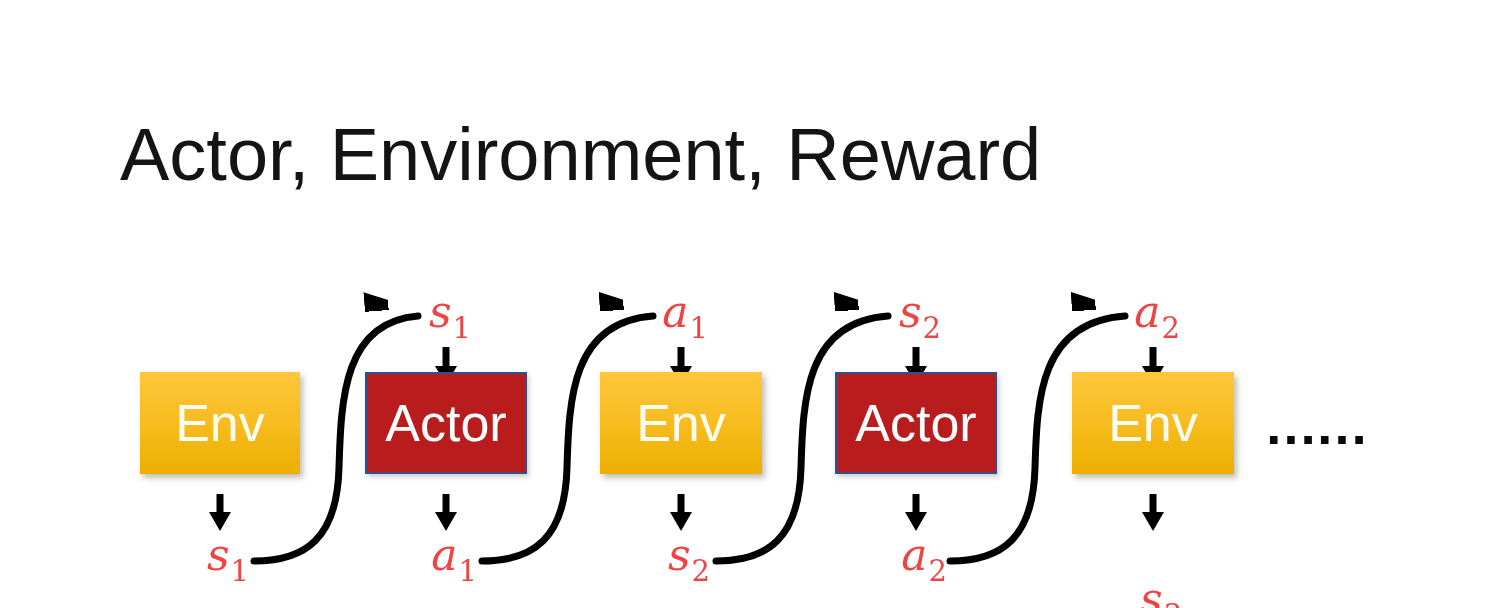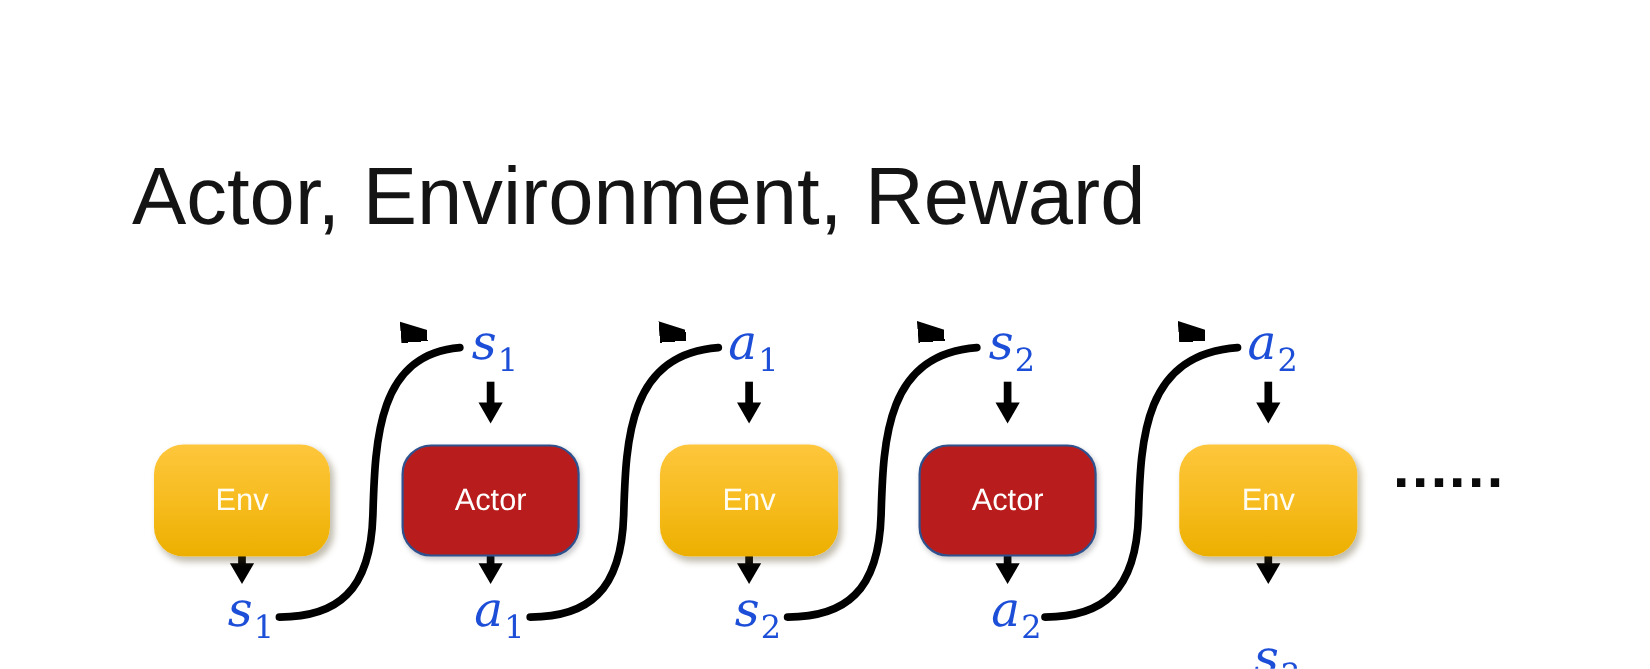--- a/index.html
+++ b/index.html
@@ -16,50 +16,48 @@
   }
   .slide-title {
     position: absolute;
     left: 120px; top: 118px;
     font-size: 74px;
     font-weight: 400;
     letter-spacing: 0px;
     color: #141414;
     line-height: 1.0;
     white-space: nowrap;
-    margin-top: 24px;
   }
   .box {
     position: absolute;
-    top: 404px;
+    top: 372px;
     height: 102px;
     display: flex;
     align-items: center;
     justify-content: center;
-    font-size: 28px;
+    font-size: 52px;
     line-height: 1;
     box-sizing: border-box;
-    border-radius: 27px;
   }
   .box.env {
     background: linear-gradient(180deg, #FEC63C 0%, #F6BB1C 55%, #ECAF00 100%);
     color: #FFFDF2;
     box-shadow: 3px 4px 6px rgba(80, 70, 30, 0.35);
   }
   .box.actor {
     background: #b91c1c;
     border: 2.5px solid #2F528F;
     color: #FFFFFF;
     box-shadow: 2px 3px 5px rgba(60, 60, 70, 0.25);
   }
   .math-label {
     position: absolute;
     transform: translateX(-50%);
     white-space: nowrap;
-    color: #1d4ed8;
+    color: #ef4444;
     line-height: 1;
   }
   .math-label .letter {
     font-family: "DejaVu Serif", serif;
     font-style: italic;
     font-size: 44px;
   }
   .math-label .sub {
     font-family: "DejaVu Serif", serif;
     font-style: normal;

